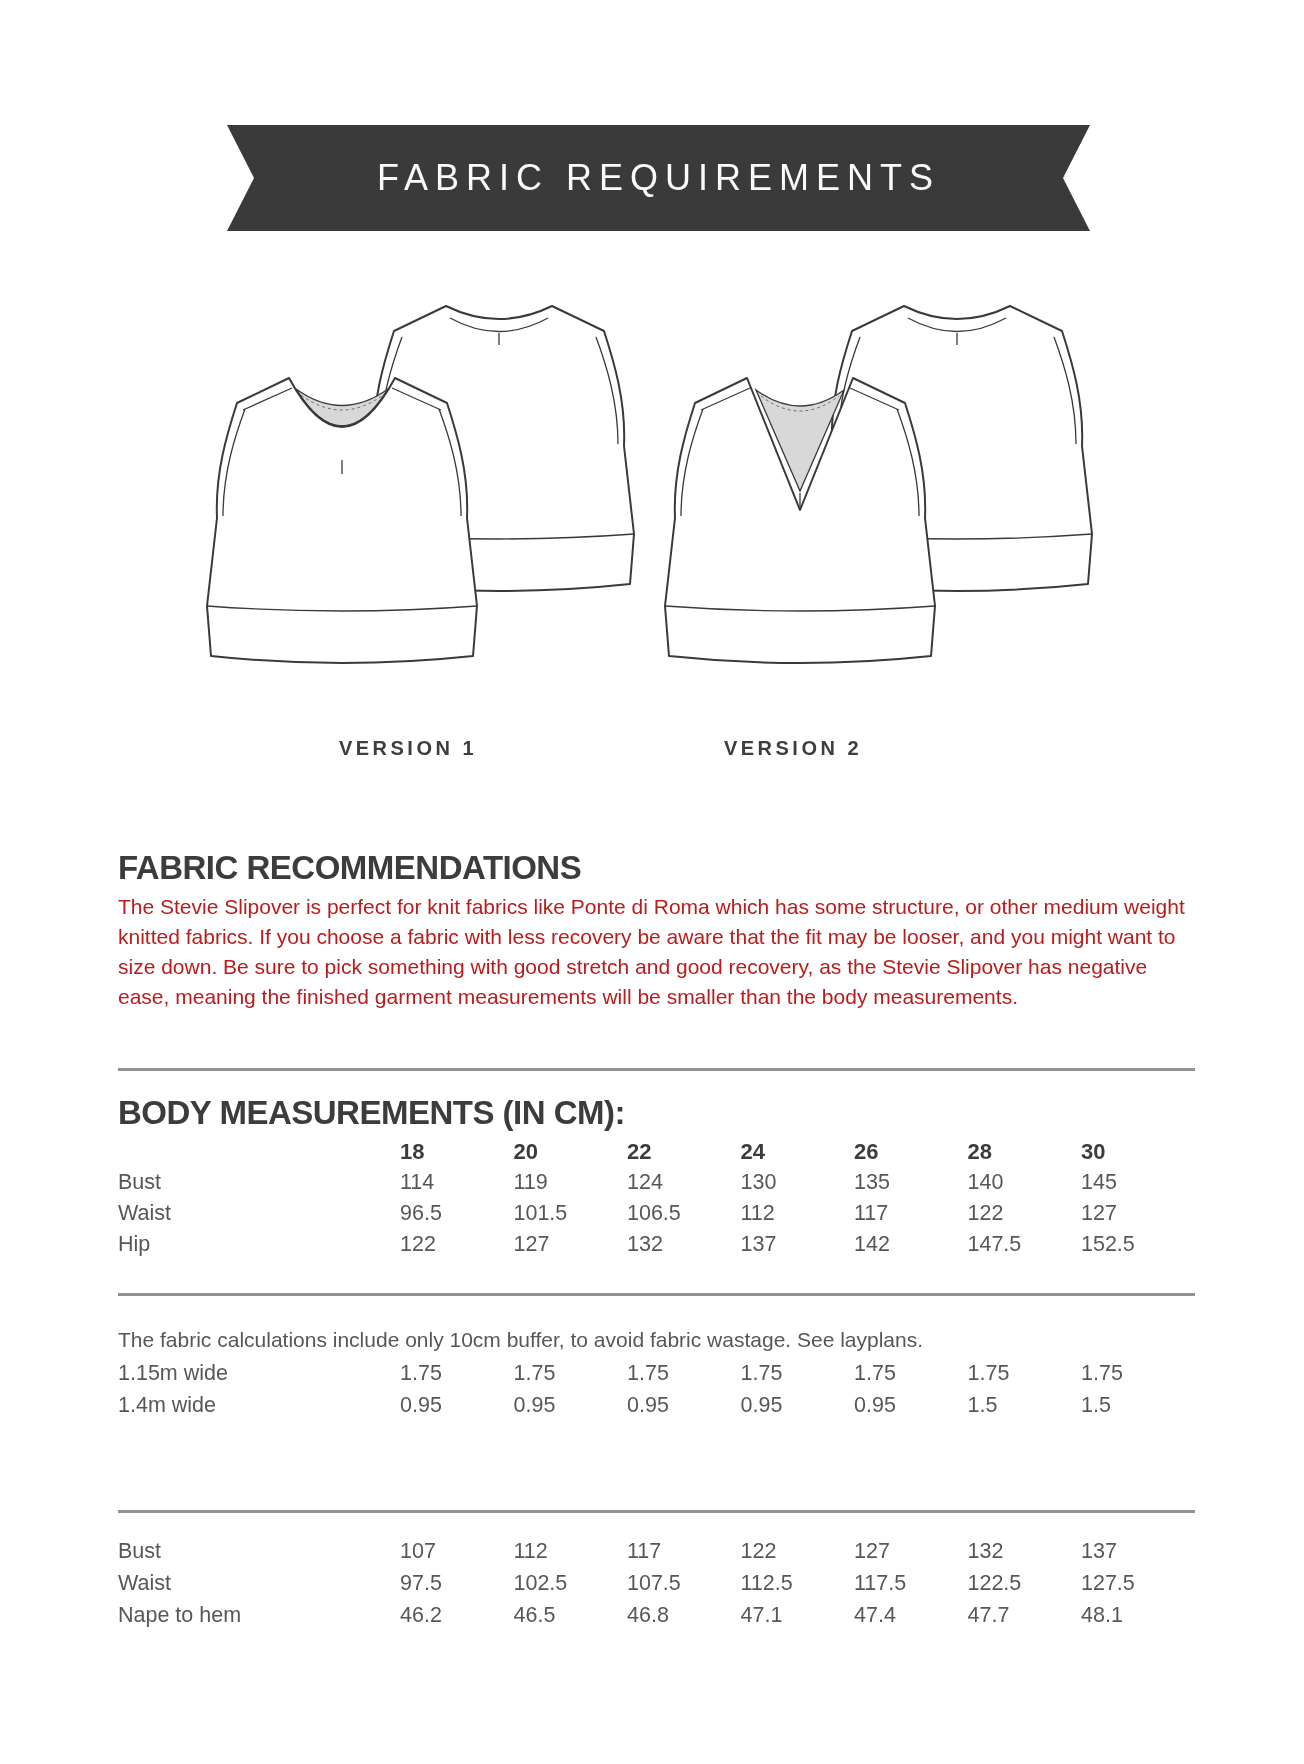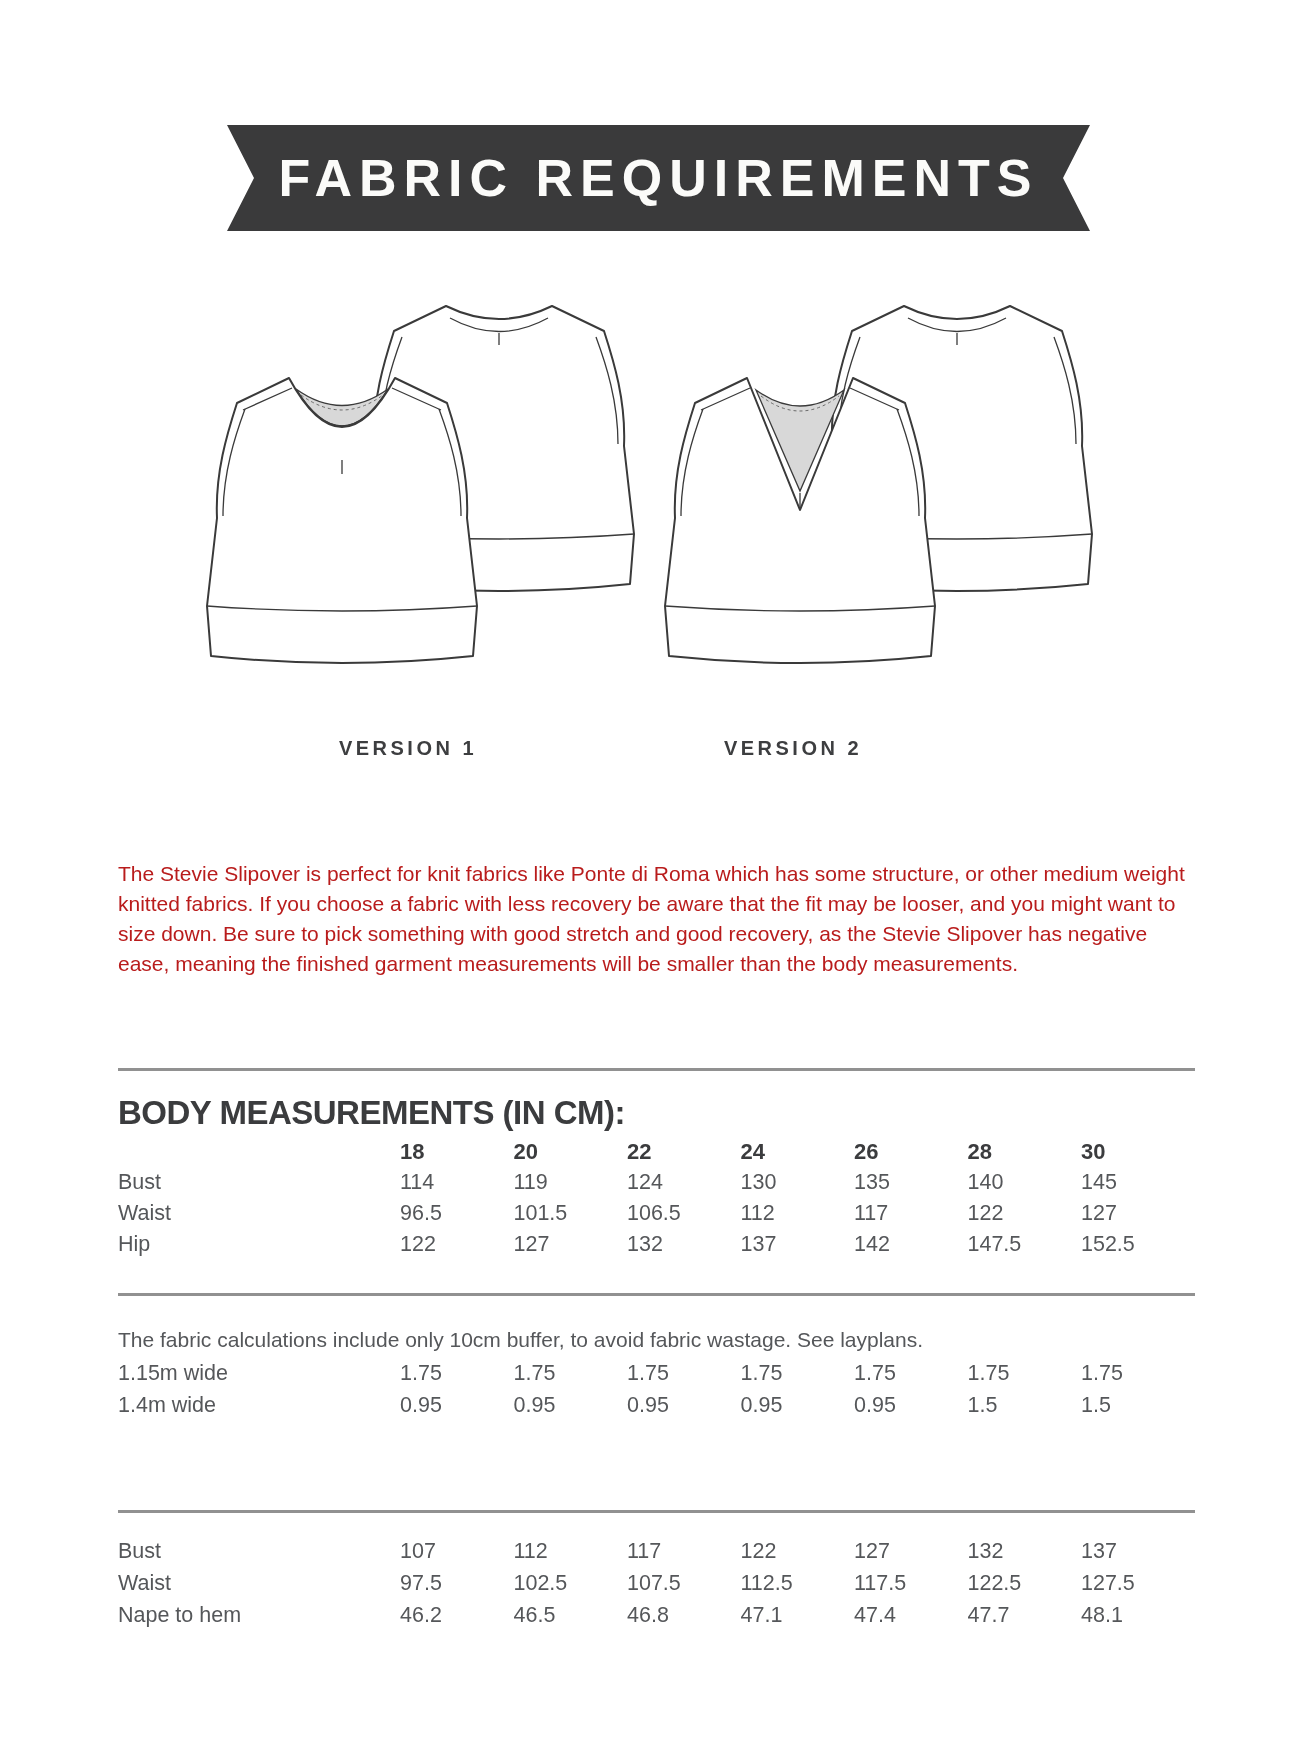--- a/index.html
+++ b/index.html
@@ -8,21 +8,21 @@
     font-family:"Liberation Sans",sans-serif;overflow:hidden;
   }
   
   .banner{
     position:absolute;left:227px;top:125px;width:863px;height:106px;
     background:#3a3a3b;
     clip-path:polygon(0 0,100% 0,calc(100% - 27px) 50%,100% 100%,0 100%,27px 50%);
     display:flex;align-items:center;justify-content:center;
   }
   .banner-title{
-    color:#fbfbf9;font-size:52px;font-weight:bold;letter-spacing:7px;
+    color:#fbfbf9;font-size:36px;font-weight:normal;letter-spacing:7px;
     white-space:nowrap;
   }
   
   svg.garment{position:absolute;top:292px;width:450px;height:392px;}
   #v1-svg{left:193px;}
   #v2-svg{left:651px;}
   .version-label{
     position:absolute;top:737px;transform:translateX(-50%);
     font-size:20px;font-weight:bold;letter-spacing:3.5px;color:#3d3e40;
     white-space:nowrap;
@@ -114,20 +114,21 @@
     <path class="ln2" d="M14,258 Q149,268 284,258"></path>
     <path class="ln2" d="M52,61 C42,88 30,125 30,168 M246,61 C256,88 268,125 268,168"></path>
     <path class="ln2" d="M99,40 L50,62 M199,40 L248,62"></path>
   </g>
 </svg>
 
 <div class="version-label" id="v1-label">VERSION 1</div>
 <div class="version-label" id="v2-label">VERSION 2</div>
 
 <div class="section" id="sec-recommendations" style="top:851px;">
+  <h2 class="sec-heading">FABRIC RECOMMENDATIONS</h2>
   <p class="para">The Stevie Slipover is perfect for knit fabrics like Ponte di Roma which has some structure, or other medium weight knitted fabrics. If you choose a fabric with less recovery be aware that the fit may be looser, and you might want to size down. Be sure to pick something with good stretch and good recovery, as the Stevie Slipover has negative ease, meaning the finished garment measurements will be smaller than the body measurements.</p>
 </div>
 
 <hr class="sep" id="sep1">
 
 <div class="section" id="sec-body-measurements" style="top:1096px;">
   <h2 class="sec-heading">BODY MEASUREMENTS (IN CM):</h2>
   <div class="mtable">
       <div class="cell"></div>
       <div class="cell hdr">18</div>

